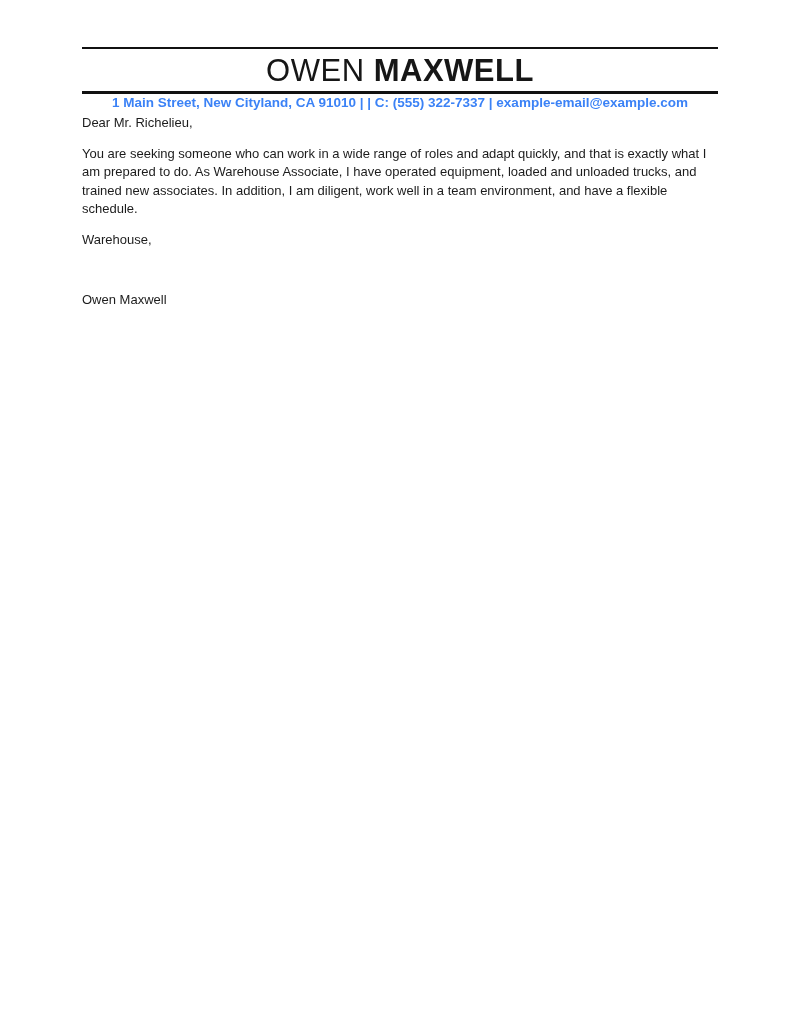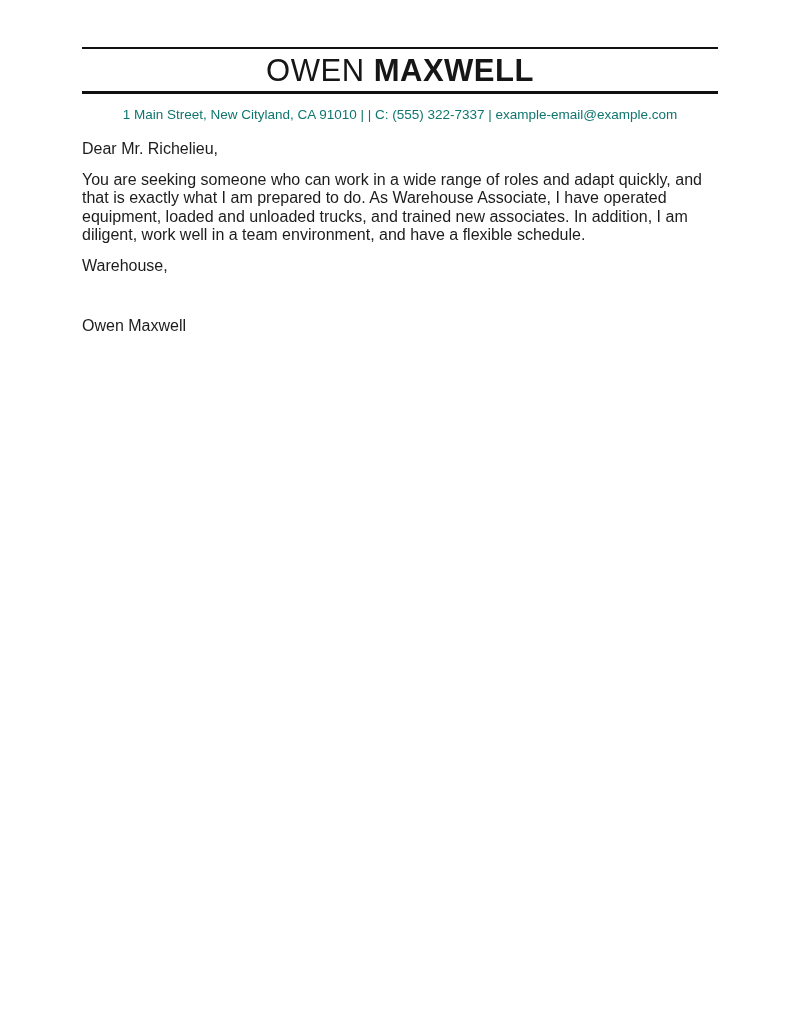--- a/index.html
+++ b/index.html
@@ -34,27 +34,28 @@
     color: #161616;
     margin-top: 2px;
     white-space: nowrap;
   }
   .name-first { font-weight: 400; text-align: right; }
   .name-last { font-weight: 700; }
   .contact-line {
     text-align: center;
     font-size: 13.5px;
     line-height: 16px;
-    margin-top: 13px;
-    color: #0f766e;
+    margin-top: 1px;
+    color: #3b82f6;
     white-space: nowrap;
+    font-weight: bold;
   }
   .letter-body {
-    margin-top: 17px;
-    font-size: 16px;
+    margin-top: 3px;
+    font-size: 13px;
     line-height: 18.5px;
   }
   .letter-body p {
     margin: 0 0 12px 0;
   }
   .signature-name {
     margin-top: 42px !important;
   }
 </style>
 </head>

